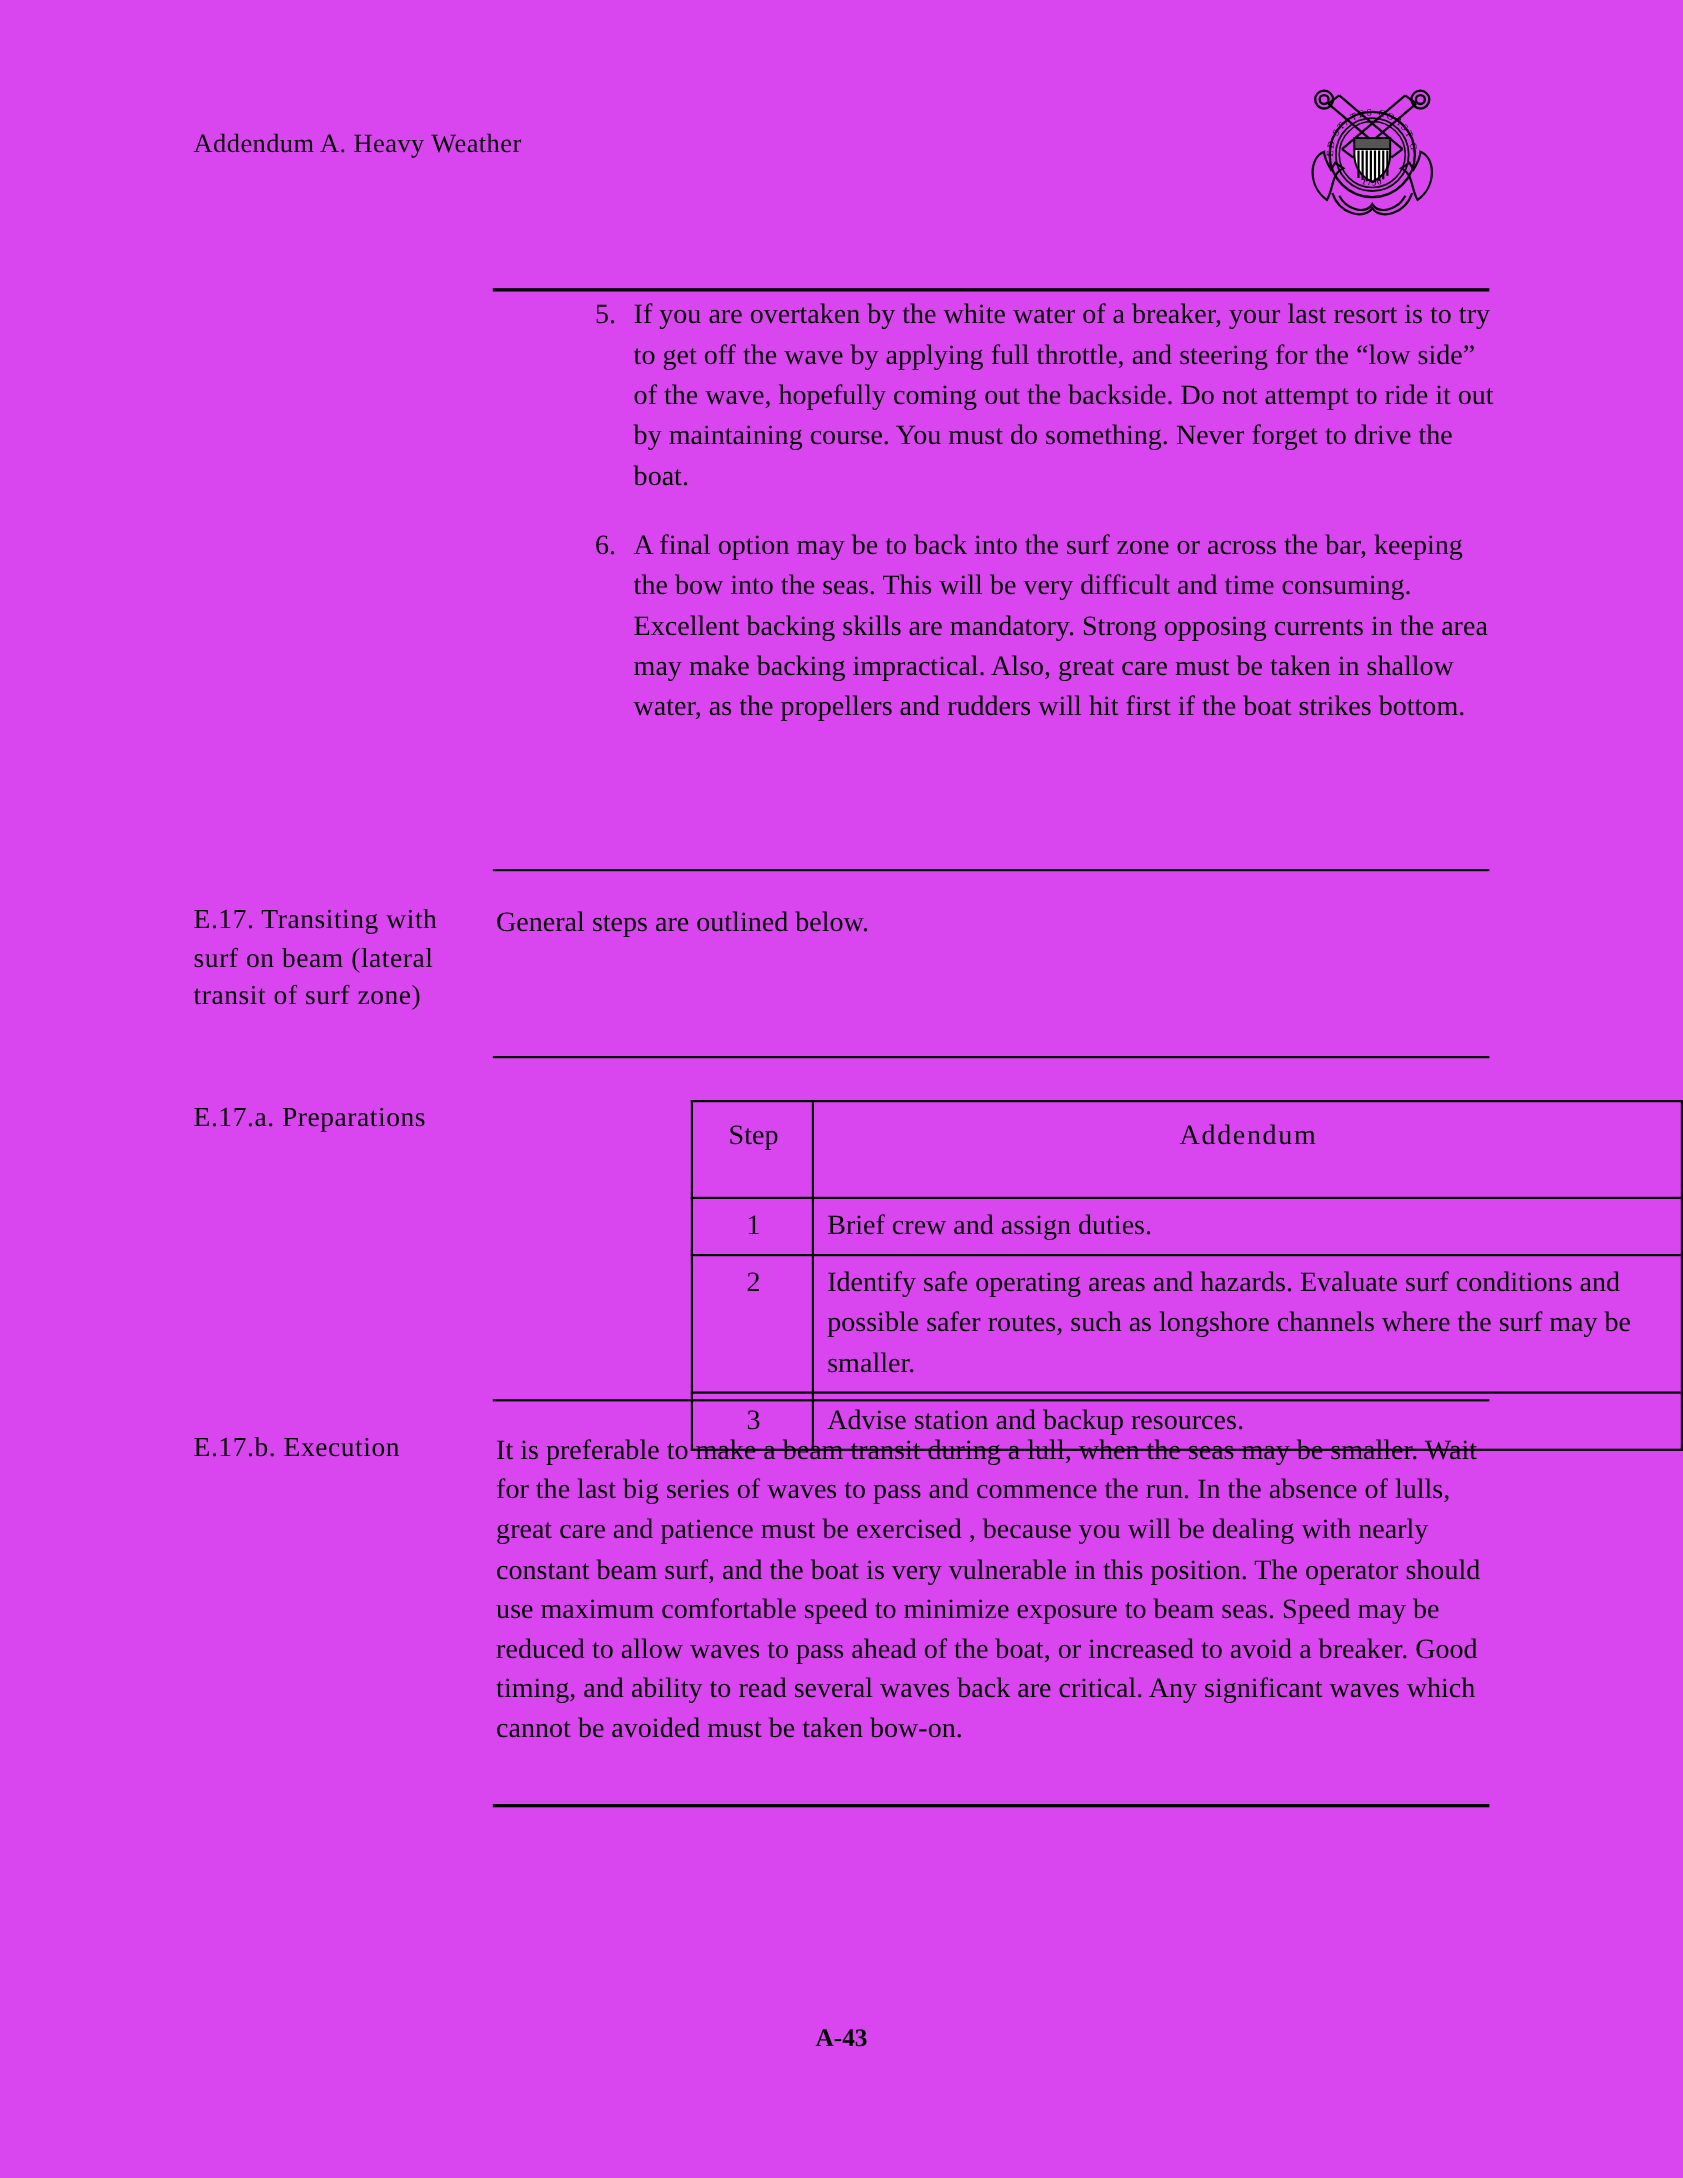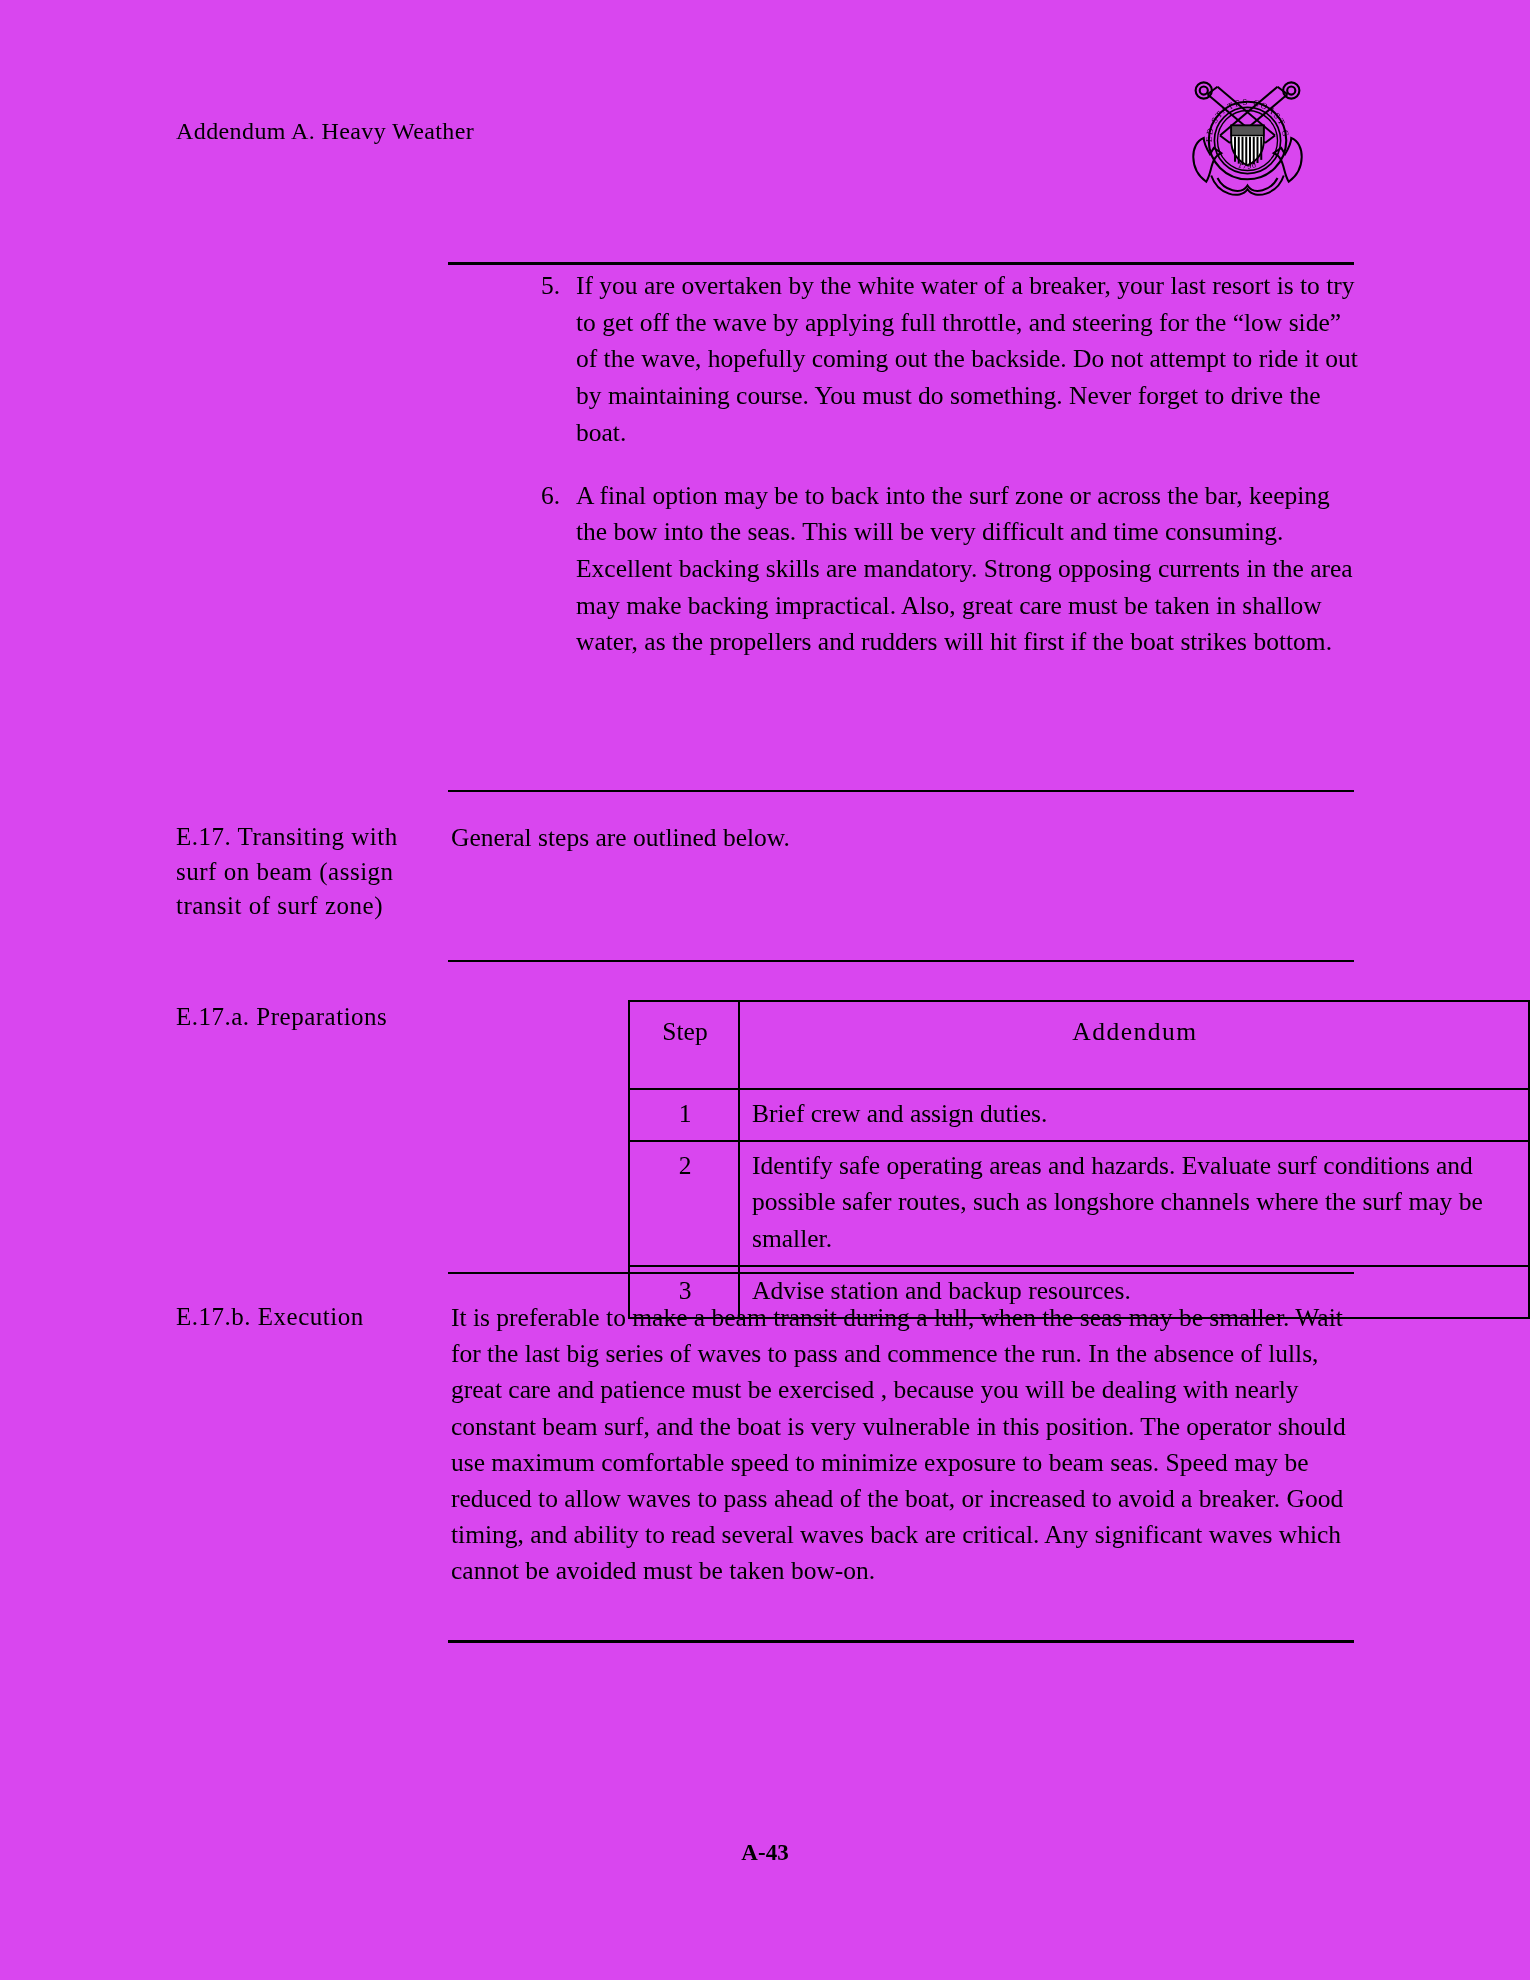--- a/index.html
+++ b/index.html
@@ -232,21 +232,21 @@
     <div class="num-item">
       <span class="marker">6.</span>
       <span class="text">A final option may be to back into the surf zone or across the bar, keeping the bow into the seas.  This will be very difficult and time consuming.  Excellent backing skills are mandatory.  Strong opposing currents in the area may make backing impractical.  Also, great care must be taken in shallow water, as the propellers and rudders will hit first if the boat strikes bottom.</span>
     </div>
 
   </div>
 
   <div class="rule thin" style="top:790px;"></div>
 
   <div class="section" style="top:820px;">
-    <div class="label-col">E.17.  Transiting with surf on beam (assign transit of surf zone)</div>
+    <div class="label-col">E.17.  Transiting with surf on beam (lateral transit of surf zone)</div>
     <div class="body-col">General steps are outlined below.</div>
   </div>
 
   <div class="rule thin" style="top:960px;"></div>
 
   <div class="section" style="top:1000px;">
     <div class="label-col">E.17.a. Preparations</div>
 
     <table class="proc-table">
       <thead>

